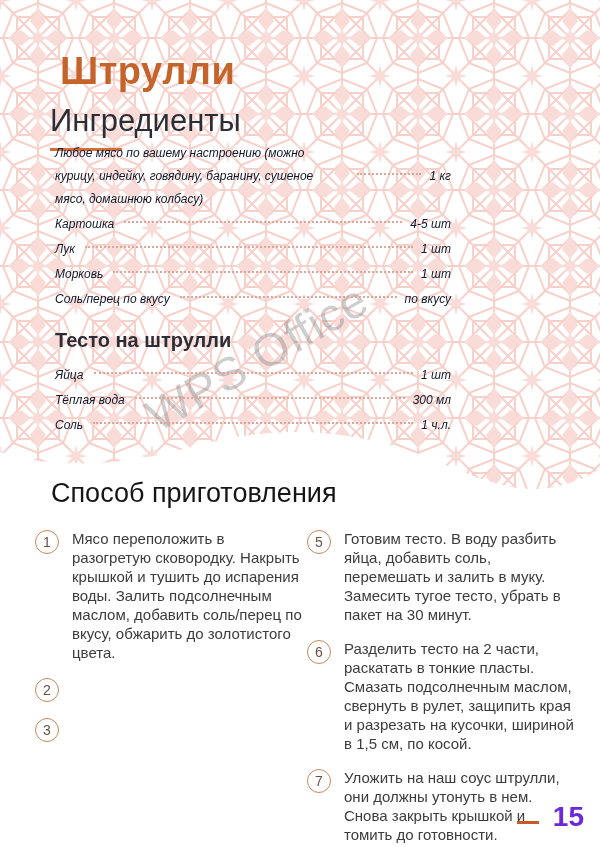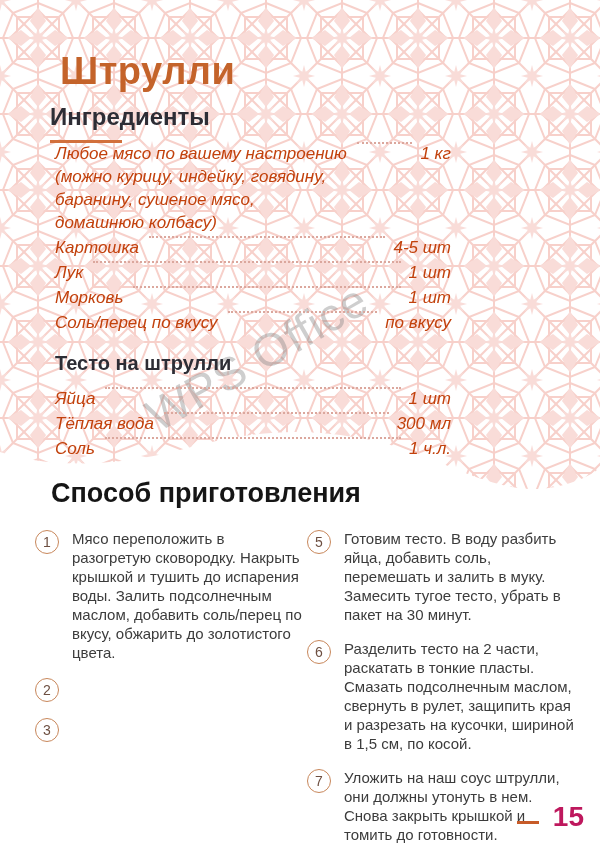--- a/index.html
+++ b/index.html
@@ -8,43 +8,43 @@
     font-family:"Liberation Sans",sans-serif;color:#2d2d35;
   }
   .pattern-wrap{position:absolute;left:0;top:0;width:600px;height:520px;}
   .watermark{
     position:absolute;left:150px;top:392px;font-size:46px;font-weight:400;
     color:rgba(125,125,125,0.38);transform:rotate(-30deg);transform-origin:left center;
     white-space:nowrap;pointer-events:none;letter-spacing:1px;
   }
   .header{position:absolute;left:50px;top:40px;}
   .title{font-size:38px;font-weight:800;color:#c4632a;letter-spacing:.5px;margin:10px;}
-  .ing-heading{font-size:24px;font-weight:700;color:#2d2d35;margin:10px 0 8px 0;}
+  .ing-heading{font-size:31px;font-weight:400;color:#2d2d35;margin:10px 0 8px 0;}
   .underline{width:72px;height:3px;background:#d2703c;margin-top:9px;}
   .ingredients{position:absolute;left:55px;top:142px;width:396px;}
-  .irow{display:flex;align-items:flex-start;font-style:italic;font-size:17px;line-height:23px;color:#c2410c;margin-bottom:2px;}
+  .irow{display:flex;align-items:center;font-style:italic;font-size:12px;line-height:23px;color:#0f172a;margin-bottom:2px;}
   .iname{max-width:292px;}
   .dots{flex:1;border-bottom:2px dotted #dba79d;margin:0 8px 5px 10px;min-width:18px;}
   .qty{white-space:nowrap;}
   .sub-heading{font-size:20px;font-weight:700;font-style:normal;color:#2d2d35;margin:18px 0 12px 0;}
   .method{position:absolute;left:35px;top:478px;width:545px;}
-  .method-heading{font-size:27px;font-weight:700;color:#151515;margin:0 0 0 16px;}
+  .method-heading{font-size:27px;font-weight:400;color:#151515;margin:0 0 0 16px;}
   .cols{display:flex;gap:2px;margin-top:20px;}
   .col{width:270px;}
   .step{display:flex;gap:13px;margin-bottom:15px;}
   .snum{
     flex:0 0 24px;width:24px;height:24px;border:1.6px solid #c8875b;border-radius:50%;
     display:flex;align-items:center;justify-content:center;color:#6d4f41;font-size:14px;margin-top:1px;
     box-sizing:border-box;
   }
   .stext{font-size:15px;line-height:19px;color:#3c3c3c;width:233px;}
   .stext b{color:#222;margin-top:12px;}
   .footer{position:absolute;right:16px;bottom:16px;display:flex;align-items:flex-end;}
   .pg-dash{display:inline-block;width:22px;height:3px;background:#c75b28;margin:0 14px 7px 0;}
-  .pg-num{font-size:28px;font-weight:700;color:#be185d;line-height:1;}
+  .pg-num{font-size:28px;font-weight:700;color:#6d28d9;line-height:1;}
 </style>
 </head>
 <body>
 
 <div class="page">
 
   <div class="pattern-wrap">
     <svg width="600" height="520" viewBox="0 0 600 520" xmlns="http://www.w3.org/2000/svg" aria-hidden="true">
       <defs>
         <polygon id="cstar" fill="#f9dcd8" points="11,0 4.16,1.72 7.78,7.78 1.72,4.16 0,11 -1.72,4.16 -7.78,7.78 -4.16,1.72 -11,0 -4.16,-1.72 -7.78,-7.78 -1.72,-4.16 0,-11 1.72,-4.16 7.78,-7.78 4.16,-1.72"></polygon>

